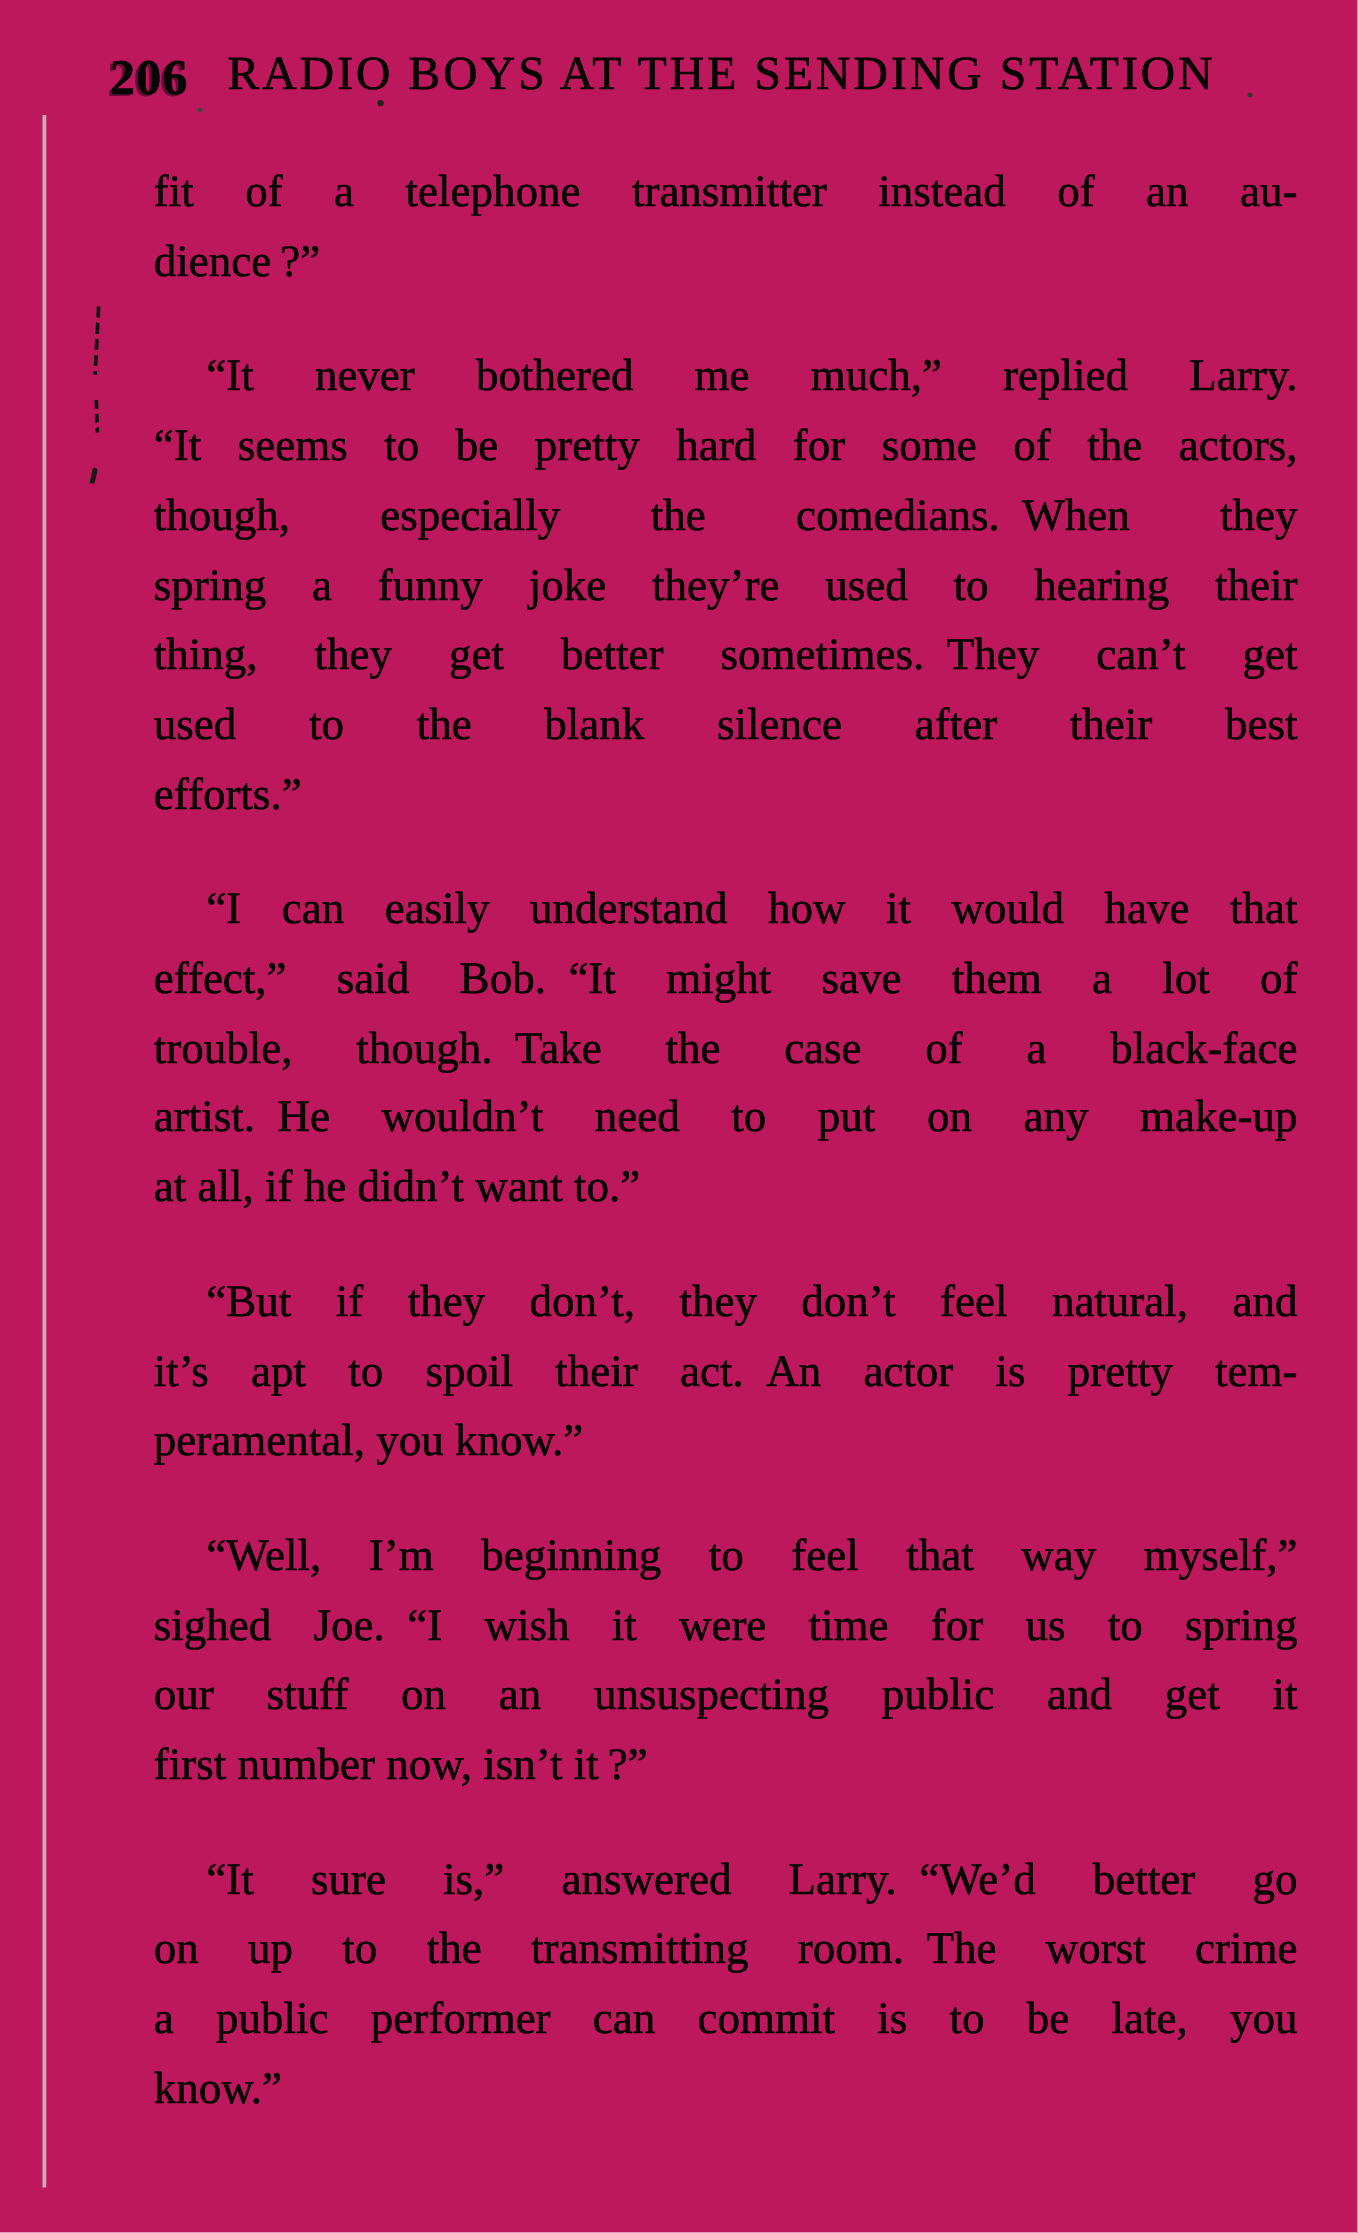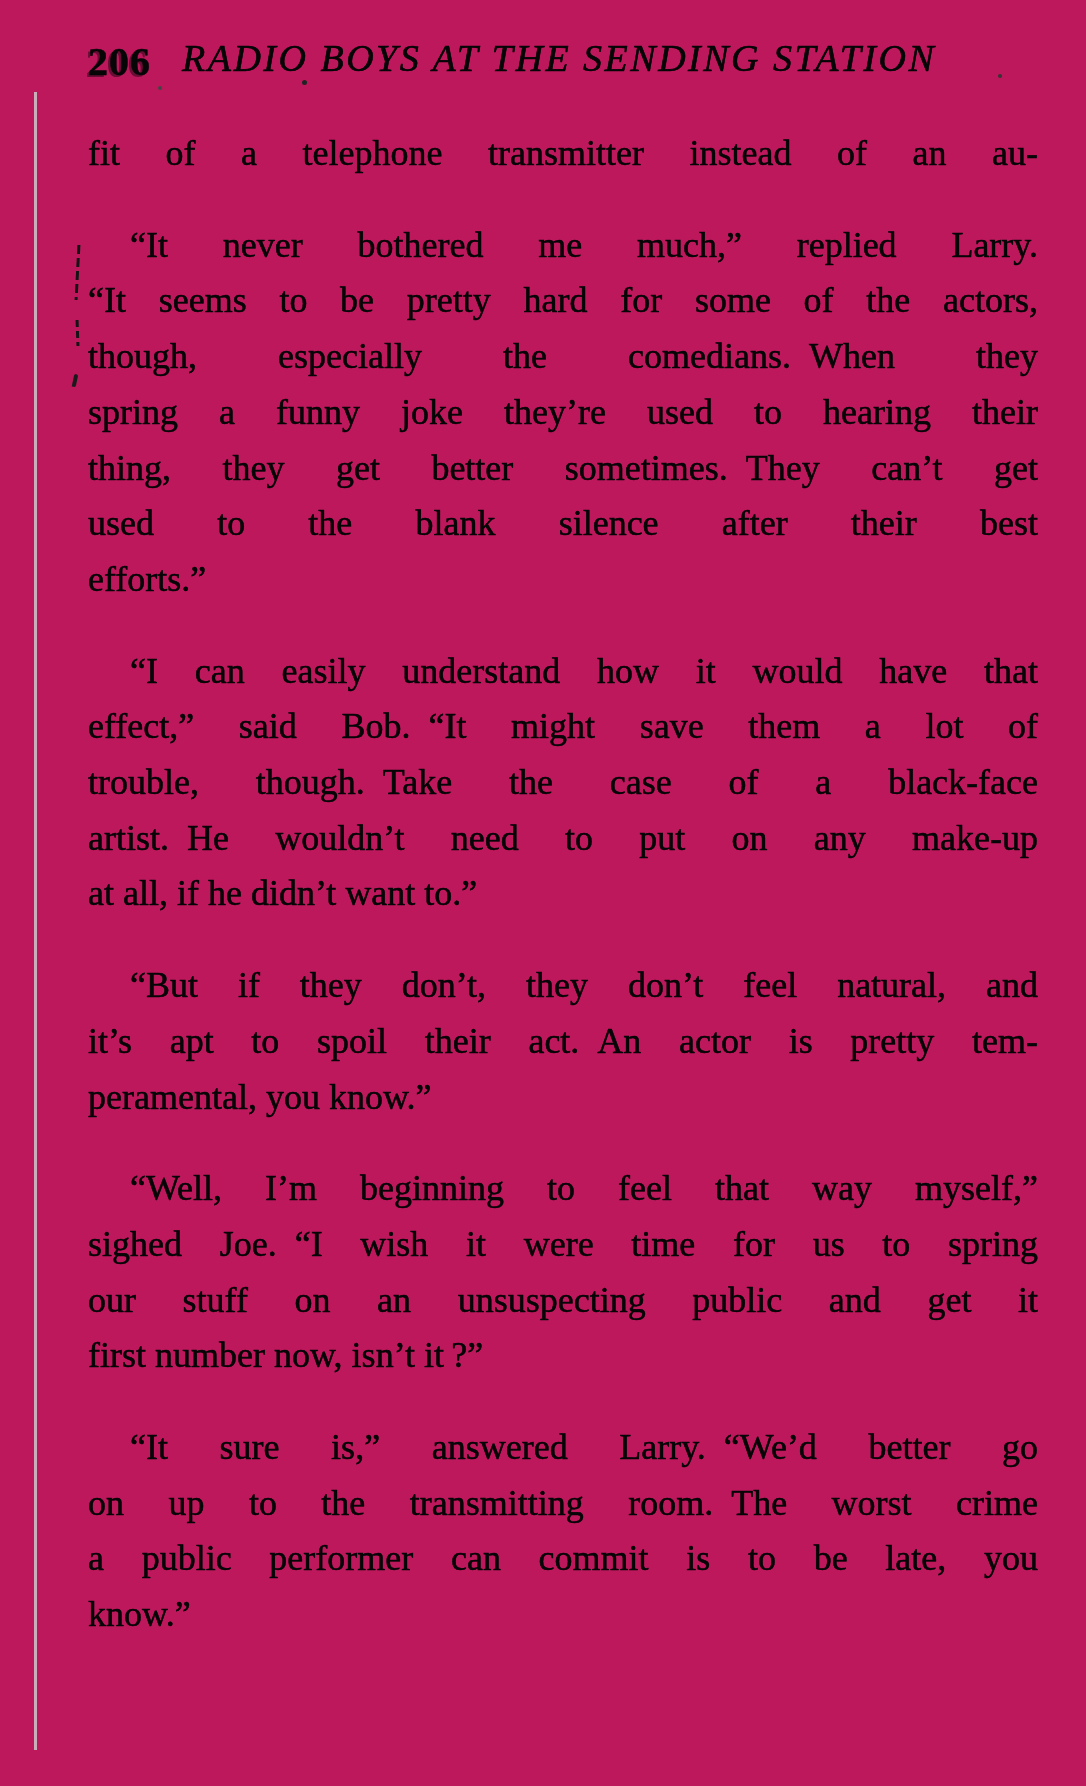--- a/index.html
+++ b/index.html
@@ -30,40 +30,40 @@
   .folio {
     font-size: 40px;
     font-weight: bold;
     letter-spacing: 1px;
     transform: translateY(4px);
     display: inline-block;
     text-shadow: -2.5px 1.5px 0 rgba(0,0,0,0.45);
   }
   .running-title {
     font-size: 38px;
-    font-style: italic;
     letter-spacing: 2.5px;
     margin-left: 31px;
   }
   
   .bodytext {
     position: absolute;
     top: 126px;
     left: 88px;
     width: 950px;
     font-size: 36px;
     line-height: 55.7px;
     -webkit-text-stroke: 0.4px currentColor;
     text-shadow: 0 0 0.5px rgba(0,0,0,0.6);
   }
   .para { margin: 0; }
   .line {
     text-align: justify;
     text-align-last: justify;
     text-justify: inter-word;
+    margin-left: 35px;
   }
   .line.end { text-align-last: left; }
   .line.ind { padding-left: 42px; }
   
   .gutter {
     position: absolute;
     left: 34px;
     top: 92px;
     width: 3px;
     height: 1658px;
@@ -116,20 +116,21 @@
 
   <div class="speck-3"></div>
   <div class="speck-1"></div>
   <div class="speck-2"></div>
 
   <main class="bodytext">
 
     <p class="para">
       </p>
       <div class="line">fit of a telephone transmitter instead of an au-</div>
+      <div class="line end">dience ?”</div>
     <p></p>
 
     <p class="para">
       </p>
       <div class="line ind">“It never bothered me much,” replied Larry.</div>
       <div class="line">“It seems to be pretty hard for some of the actors,</div>
       <div class="line">though, especially the comedians. When they</div>
       <div class="line">spring a funny joke they’re used to hearing their</div>
       <div class="line">thing, they get better sometimes. They can’t get</div>
       <div class="line">used to the blank silence after their best</div>

